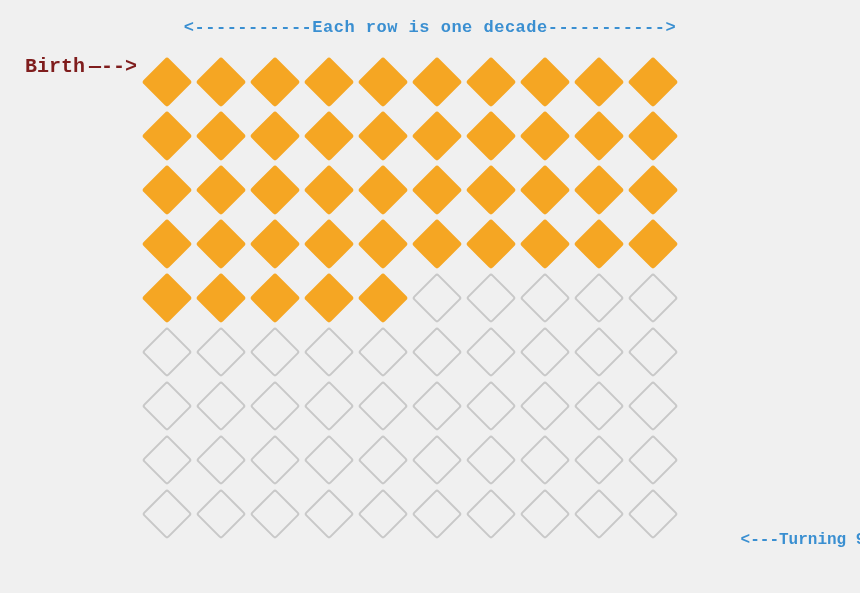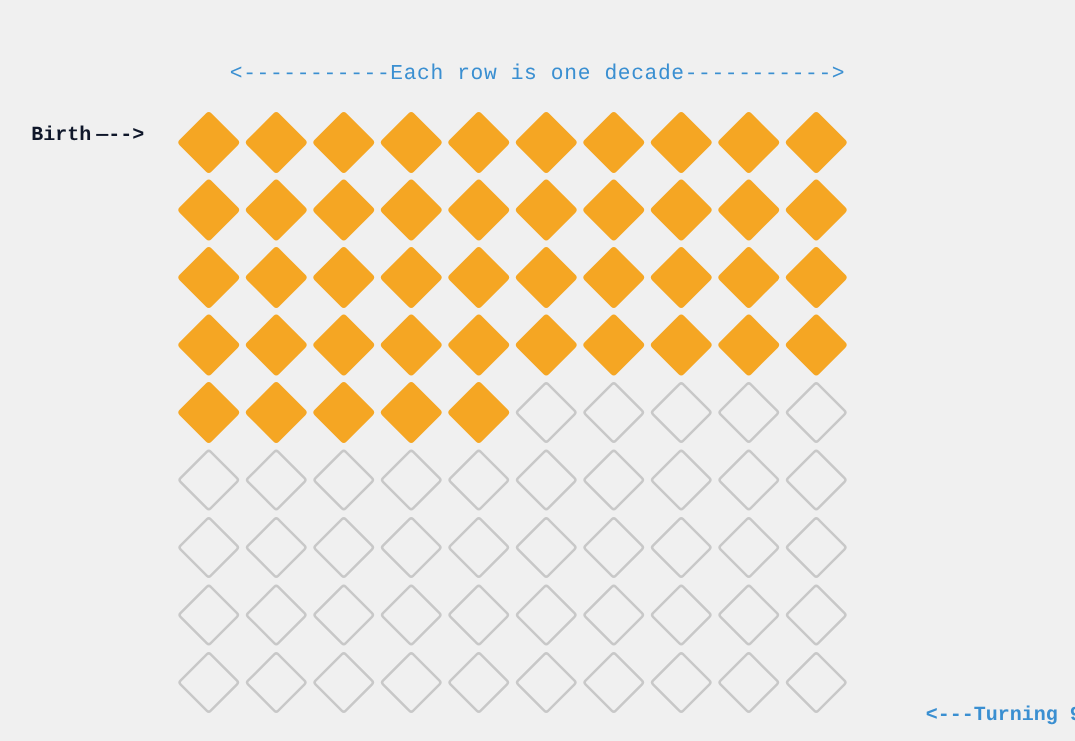--- a/index.html
+++ b/index.html
@@ -19,38 +19,37 @@
       position: relative;
       display: flex;
       flex-direction: column;
       align-items: center;
       padding-top: 18px;
     }
 
     .header-label {
       color: #3a8fd1;
       font-size: 17px;
-      font-weight: normal;
+      font-weight: bold;
       letter-spacing: 0.5px;
       margin-bottom: 18px;
       font-family: 'Courier New', monospace;
-      margin-top: 32px;
     }
 
     .grid-wrapper {
       position: relative;
       width: 580px;
     }
 
     .birth-label {
       position: absolute;
       left: -115px;
-      top: 12px;
-      color: #0f172a;
-      font-size: 16px;
+      top: 0;
+      color: #7f1d1d;
+      font-size: 20px;
       font-weight: bold;
       display: flex;
       align-items: center;
       white-space: nowrap;
       font-family: 'Courier New', monospace;
     }
 
     .birth-arrow {
       display: inline-block;
       margin-left: 4px;

